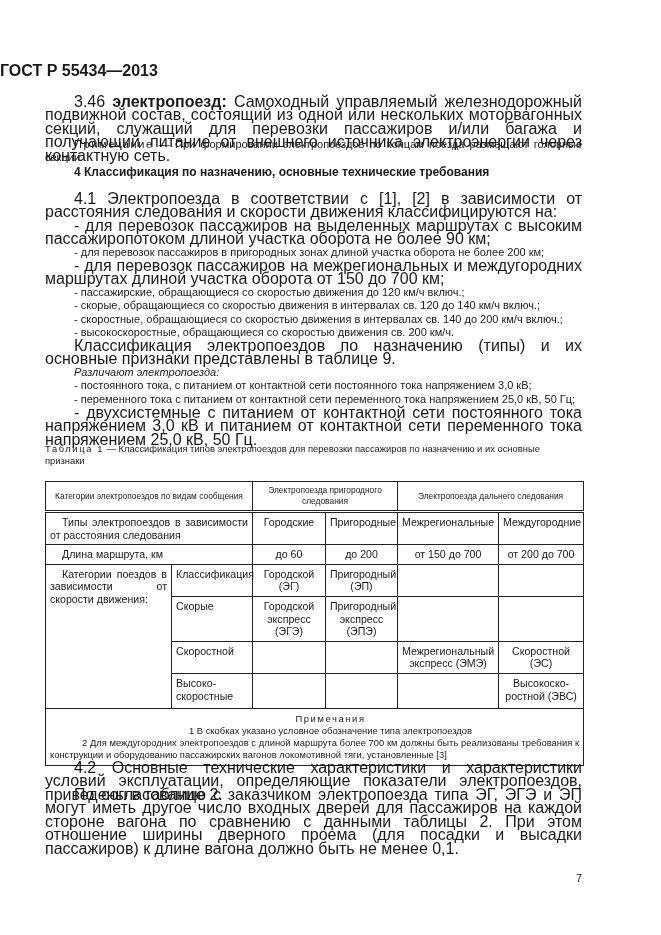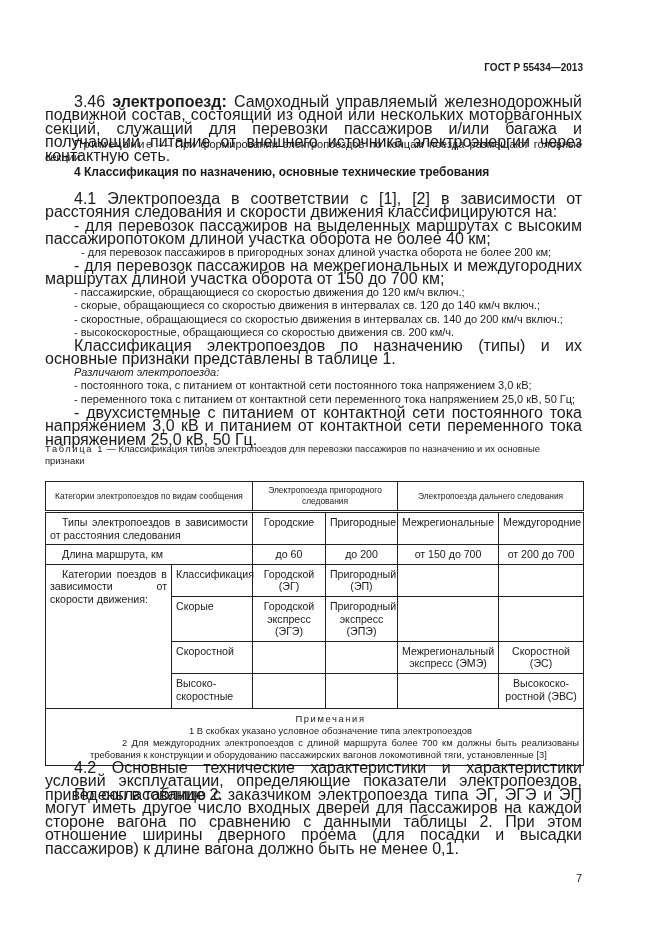--- a/index.html
+++ b/index.html
@@ -1,19 +1,19 @@
 <!DOCTYPE html>
 <html><head>
 <meta charset="utf-8">
 <style>
   html, body { margin: 0; padding: 0; background: #ffffff; }
   body { width: 661px; height: 935px; position: relative; overflow: hidden;
          font-family: "Liberation Sans", sans-serif; color: #1a1a1a; }
   .abs { position: absolute; }
-  .hdr { left: 0; width: 583px; top: 62px; text-align: right; font-weight: bold; font-size: 10px; }
+  .hdr { left: 0; width: 583px; top: 62px; font-weight: bold; font-size: 16px; }
   .p { position: absolute; left: 45px; width: 537px; font-size: 16px; line-height: 13.4px;
        text-align: justify; }
   .ind { text-indent: 29px; }
   .line { position: absolute; left: 45px; width: 537px; font-size: 11px; line-height: 13.4px; white-space: nowrap; }
   .line.i { left: 74px; width: 508px; }
   .spaced { letter-spacing: 1.6px; }
   .note-small { font-size: 11px; }
   h2 { position: absolute; left: 74px; top: 165px; margin: 0; font-size: 12px; font-weight: bold; white-space: nowrap; }
   .cap { position: absolute; left: 45px; width: 537px; top: 443px; font-size: 9.4px; line-height: 12px; }
   table { position: absolute; left: 45px; top: 481px; width: 538px; border-collapse: collapse; table-layout: fixed; }
@@ -31,28 +31,28 @@
 
 <div class="abs hdr">ГОСТ Р 55434—2013</div>
 
 <div class="p ind" style="top:95px;"><span>3.46</span> <b>электропоезд:</b> <span>Самоходный управляемый железнодорожный подвижной состав, состоящий из одной или нескольких моторвагонных секций, служащий для перевозки пассажиров и/или багажа и получающий питание от внешнего источника электроэнергии через контактную сеть.</span></div>
 
 <div class="p ind note-small" style="top:138px;"><span class="spaced">Примечание</span><span> — При формировании электропоездов по концам поезда размещают головные секции.</span></div>
 
 <h2>4 Классификация по назначению, основные технические требования</h2>
 
 <div class="p ind" style="top:192px;">4.1 Электропоезда в соответствии с [1], [2] в зависимости от расстояния следования и скорости движения классифицируются на:</div>
-<div class="p ind" style="top:219px;">- для перевозок пассажиров на выделенных маршрутах с высоким пассажиропотоком длиной участка оборота не более 40 км;</div>
-<div class="line i" style="top:246px;margin-left:7px;">- для перевозок пассажиров в пригородных зонах длиной участка оборота не более 200 км;</div>
+<div class="p ind" style="top:219px;">- для перевозок пассажиров на выделенных маршрутах с высоким пассажиропотоком длиной участка оборота не более 90 км;</div>
+<div class="line i" style="top:246px;">- для перевозок пассажиров в пригородных зонах длиной участка оборота не более 200 км;</div>
 <div class="p ind" style="top:259px;">- для перевозок пассажиров на межрегиональных и междугородних маршрутах длиной участка оборота от 150 до 700 км;</div>
 <div class="line i" style="top:286px;">- пассажирские, обращающиеся со скоростью движения до 120 км/ч включ.;</div>
 <div class="line i" style="top:299px;">- скорые, обращающиеся со скоростью движения в интервалах св. 120 до 140 км/ч включ.;</div>
 <div class="line i" style="top:313px;">- скоростные, обращающиеся со скоростью движения в интервалах св. 140 до 200 км/ч включ.;</div>
 <div class="line i" style="top:326px;">- высокоскоростные, обращающиеся со скоростью движения св. 200 км/ч.</div>
-<div class="p ind" style="top:339px;">Классификация электропоездов по назначению (типы) и их основные признаки представлены в таблице 1.</div>
+<div class="p ind" style="top:339px;">Классификация электропоездов по назначению (типы) и их основные признаки представлены в таблице 9.</div>
 <div class="line i" style="top:366px;font-style:italic;">Различают электропоезда:</div>
 <div class="line i" style="top:379px;">- постоянного тока, с питанием от контактной сети постоянного тока напряжением 3,0 кВ;</div>
 <div class="line i" style="top:393px;">- переменного тока с питанием от контактной сети переменного тока напряжением 25,0 кВ, 50 Гц;</div>
 <div class="p ind" style="top:406px;">- двухсистемные с питанием от контактной сети постоянного тока напряжением 3,0 кВ и питанием от контактной сети переменного тока напряжением 25,0 кВ, 50 Гц.</div>
 
 <div class="cap"><span class="spaced">Таблица 1</span><span> — Классификация типов электропоездов для перевозки пассажиров по назначению и их основные признаки</span></div>
 
 <table>
   <colgroup>
     <col style="width:126px">
@@ -108,21 +108,21 @@
     <td class="left" style="height:28px;">Высоко-скоростные</td>
     <td></td>
     <td></td>
     <td></td>
     <td>Высокоско-ростной (ЭВС)</td>
   </tr>
   <tr>
     <td class="notes" colspan="6">
       <span class="ni spaced">Примечания</span>
       <span class="ni">1 В скобках указано условное обозначение типа электропоездов</span>
-      <span class="ni" style="text-align:justify;margin-left:40px;">2 Для междугородних электропоездов с длиной маршрута более 700 км должны быть реализованы требования к конструкции и оборудованию пассажирских вагонов локомотивной тяги, установленные [3]</span>
+      <span class="ni" style="text-align:justify;">2 Для междугородних электропоездов с длиной маршрута более 700 км должны быть реализованы требования к конструкции и оборудованию пассажирских вагонов локомотивной тяги, установленные [3]</span>
     </td>
   </tr>
 </tbody>
   </table>
 
 <div class="p ind" style="top:761px;">4.2 Основные технические характеристики и характеристики условий эксплуатации, определяющие показатели электропоездов, приведены в таблице 2.</div>
 <div class="p ind" style="top:788px;">По согласованию с заказчиком электропоезда типа ЭГ, ЭГЭ и ЭП могут иметь другое число входных дверей для пассажиров на каждой стороне вагона по сравнению с данными таблицы 2. При этом отношение ширины дверного проема (для посадки и высадки пассажиров) к длине вагона должно быть не менее 0,1.</div>
 
 <div class="pg">7</div>
 

